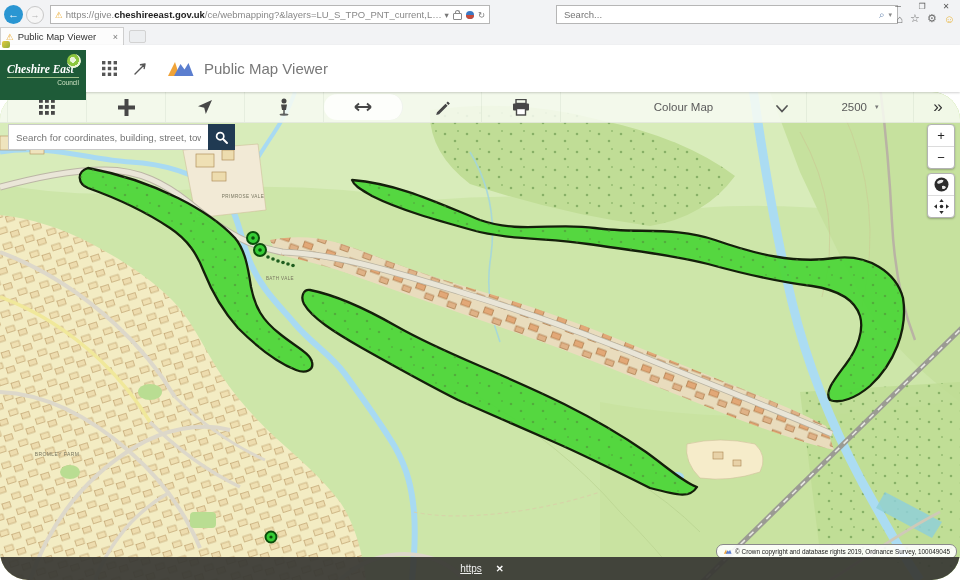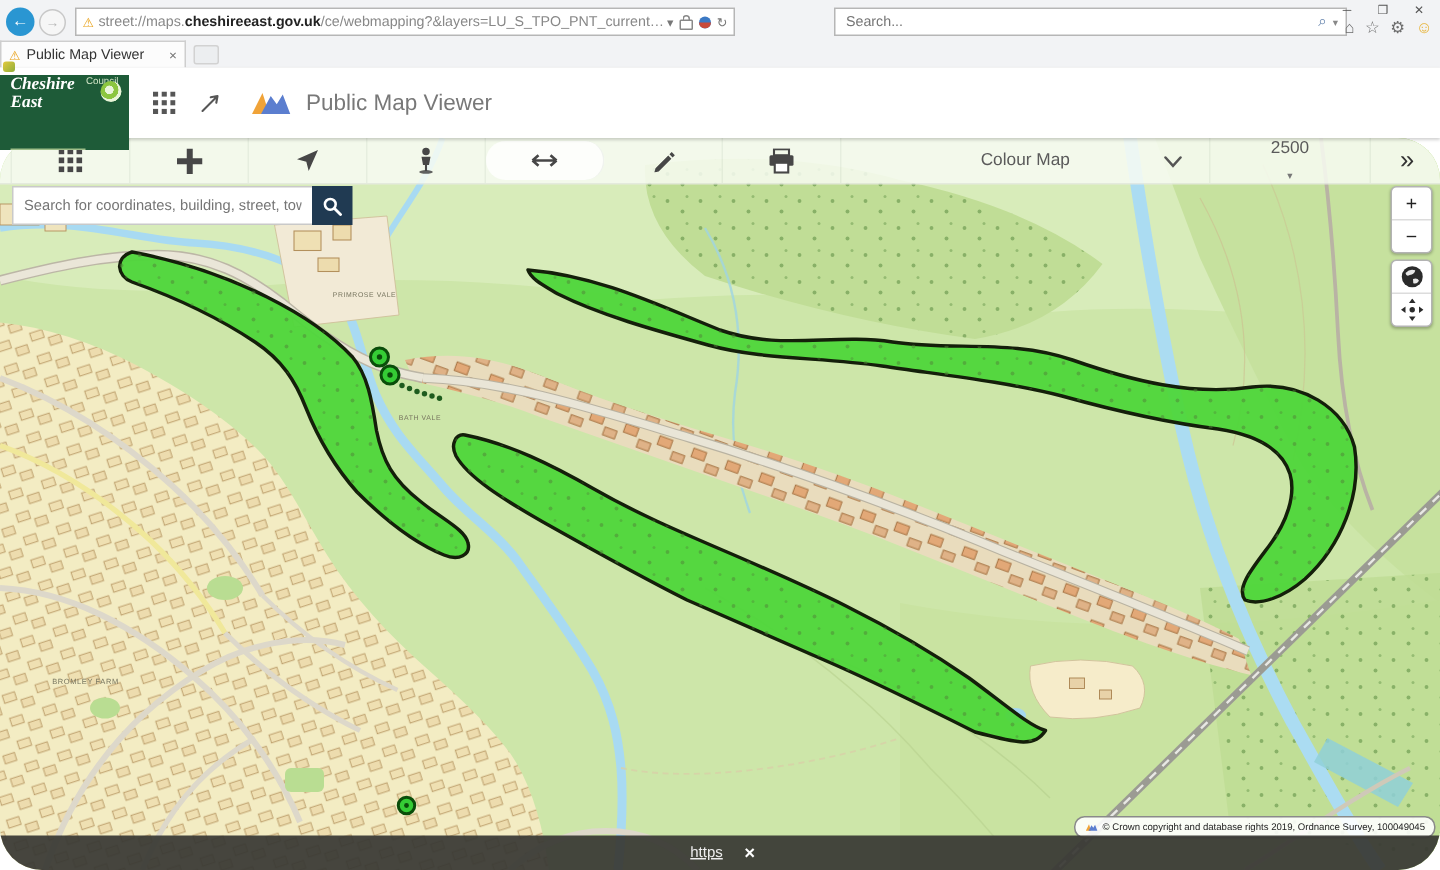--- a/index.html
+++ b/index.html
@@ -42,21 +42,21 @@
   .tab .fav{color:#e9a21a;font-size:8.5px;}
   .tab .tclose{margin-left:auto;color:#777;font-size:9px;}
   .newtab{width:15px;height:11px;margin:3px 0 0 5px;background:#eceef0;border:1px solid #d2d2d2;border-radius:2px;}
   .favartifact{position:absolute;left:2px;top:41px;width:8px;height:7px;border-radius:2px;
     background:linear-gradient(135deg,#e3c93e,#8fae3a);z-index:5;}
 
   
   .appheader{position:absolute;top:45px;left:0;right:0;height:47px;background:#fff;
     display:flex;align-items:center;box-shadow:0 1px 2px rgba(0,0,0,.18);z-index:4;}
   .celogo{width:86px;height:50px;background:#1e5b38;position:relative;flex:none;
-    display:flex;flex-direction:row;justify-content:center;padding:0 7px;box-sizing:border-box;margin-top:12px;}
+    display:flex;flex-direction:column;justify-content:center;padding:0 7px;box-sizing:border-box;margin-top:12px;}
   .celogo .name{font-family:"Liberation Serif",serif;font-style:italic;font-weight:bold;
     color:#fff;font-size:11.5px;line-height:1.05;border-bottom:1px solid #9fc08a;padding-bottom:1px;}
   .celogo .sub{color:#cfe3c4;font-size:6.5px;text-align:right;margin-top:1px;}
   .emblem{position:absolute;top:4px;right:5px;width:14px;height:14px;border-radius:50%;
     background:radial-gradient(circle at 42% 42%, #eaf5da 0 24%, #8cc63f 26% 52%, #e9f5d8 54% 72%, #2f7a3e 74% 100%);}
   .hicon{margin-left:16px;color:#5a5a5a;display:flex;align-items:center;}
   .applogo{margin-left:18px;display:flex;align-items:center;}
   .apptitle{margin-left:9px;font-size:15px;color:#787878;}
 
   
@@ -67,21 +67,21 @@
     background:rgba(248,251,243,.85);display:flex;align-items:stretch;
     border-bottom:1px solid rgba(0,0,0,.06);z-index:3;}
   .tbtn{width:78px;display:flex;align-items:center;justify-content:center;
     border-right:1px solid rgba(40,60,30,.06);color:#474747;}
   .tbtn:first-child{border-left:1px solid rgba(40,60,30,.06);margin-left:7px;}
   .tbtn.hl{background:rgba(255,255,255,.8);border-radius:15px;margin:2px 0;}
   .basemapcell{flex:1;position:relative;display:flex;align-items:center;justify-content:center;
     font-size:11.5px;color:#5a5a5a;border-right:1px solid rgba(40,60,30,.06);}
   .basemapcell .chev{position:absolute;right:18px;top:11px;color:#555;}
   .scalecell{width:106px;display:flex;align-items:center;justify-content:center;gap:8px;
-    font-size:11.5px;color:#5a5a5a;border-right:1px solid rgba(40,60,30,.06);flex-direction:column;}
+    font-size:11.5px;color:#5a5a5a;border-right:1px solid rgba(40,60,30,.06);}
   .scalecell .smallcaret{font-size:7px;color:#777;}
   .expandcell{width:46px;display:flex;align-items:center;justify-content:center;
     font-size:17px;color:#333;letter-spacing:-2px;}
 
   .searchbox{position:absolute;top:32px;left:8px;display:flex;z-index:3;}
   .searchbox input{width:185px;height:24px;border:1px solid #c9c9c9;border-right:none;background:#fff;
     font-size:9.8px;color:#444;padding:0 7px;outline:none;font-family:"Liberation Sans",sans-serif;}
   .searchbox .gobtn{width:27px;height:26px;background:#203a52;border:none;display:flex;
     align-items:center;justify-content:center;}
 
@@ -113,21 +113,21 @@
       <div class="navbtns">
         <div class="backbtn">
             <span>←</span>
           </div>
         <div class="fwdbtn">
             <span>→</span>
           </div>
       </div>
       <div class="urlbar">
         <span class="warn">⚠</span>
-        <span class="u-scheme">street://maps.</span>
+        <span class="u-scheme">https://give.</span>
           <span class="u-domain">cheshireeast.gov.uk</span>
           <span class="u-path">/ce/webmapping?&amp;layers=LU_S_TPO_PNT_current,LU_S_TPO_POLY_current</span>
         <span class="urlicons">
           <span>▾</span>
           <span class="lockglyph"></span>
           <span class="shieldglyph"></span>
           <span>↻</span>
         </span>
       </div>
       <div class="searchbar">

